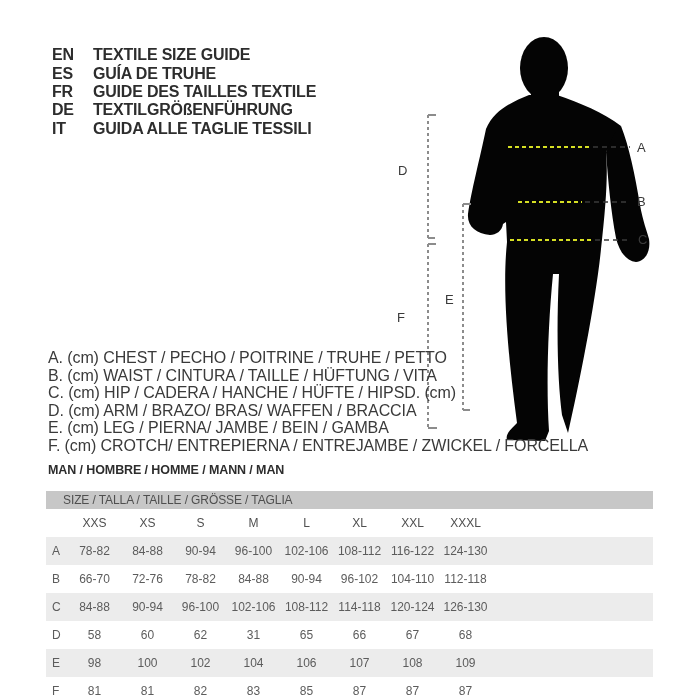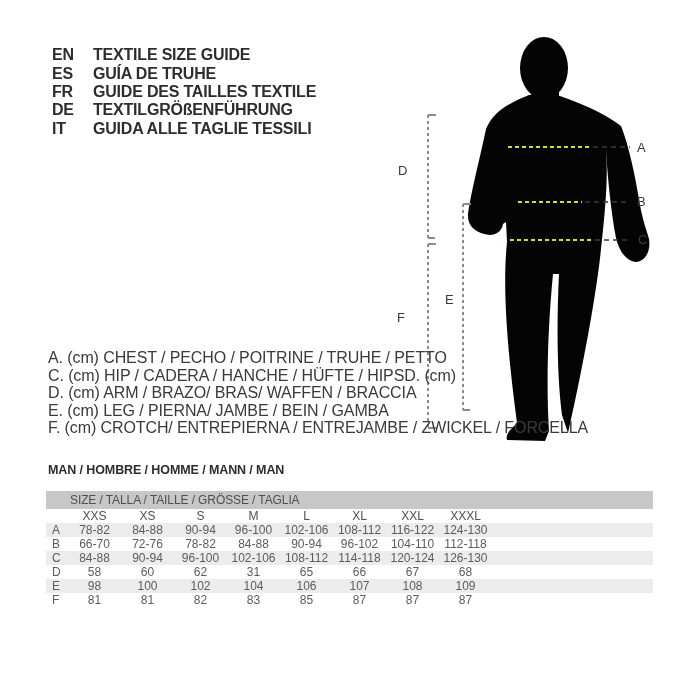--- a/index.html
+++ b/index.html
@@ -28,26 +28,26 @@
   }
   .man-line{
     position:absolute;left:48px;top:463px;
     font-size:12.5px;font-weight:700;color:#2d2d2d;letter-spacing:-0.1px;
     white-space:nowrap;
   }
   
   .size-table{position:absolute;left:46px;top:491px;width:607px;font-size:12px;}
   .size-header{
     height:18px;background:#c7c7c7;color:#4f4f4f;
-    display:flex;align-items:center;padding-left:24px;box-sizing:border-box;
+    display:flex;align-items:center;padding-left:17px;box-sizing:border-box;
     letter-spacing:-0.1px;
   }
   .tbl-row{
     display:grid;grid-template-columns:22px repeat(8,53px) 1fr;
-    height:14px;align-items:center;color:#5c5c5c;
+    height:28px;align-items:center;color:#5c5c5c;
   }
   .tbl-row.shade{background:#ececec;}
   .tbl-row .lbl{padding-left:6px;text-align:left;}
   .tbl-row .val{text-align:center;}
   .tbl-row.cols{color:#4f4f4f;}
 </style>
 </head>
 <body>
 
 <div class="lang-block">
@@ -129,20 +129,21 @@
   <g>
     <line x1="463" y1="204" x2="463" y2="410" stroke-width="2" stroke-dasharray="3 3" stroke="#8c8c8c"></line>
     <line x1="463" y1="204" x2="471" y2="204" stroke-width="2" stroke="#8c8c8c"></line>
     <line x1="463" y1="410" x2="470" y2="410" stroke-width="2" stroke="#8c8c8c"></line>
   </g>
   <text x="445" y="304">E</text>
 </svg>
 
 <div class="legend-block">
   <div>A. (cm) CHEST / PECHO / POITRINE / TRUHE / PETTO</div>
+  <div>B. (cm) WAIST / CINTURA / TAILLE / HÜFTUNG / VITA</div>
   <div>C. (cm) HIP / CADERA / HANCHE / HÜFTE / HIPSD. (cm)</div>
   <div>D. (cm) ARM / BRAZO/ BRAS/ WAFFEN / BRACCIA</div>
   <div>E. (cm) LEG / PIERNA/ JAMBE / BEIN / GAMBA</div>
   <div>F. (cm) CROTCH/ ENTREPIERNA / ENTREJAMBE / ZWICKEL / FORCELLA</div>
 </div>
 
 <div class="man-line">MAN / HOMBRE / HOMME / MANN / MAN</div>
 
 <div class="size-table">
   <div class="size-header">SIZE / TALLA / TAILLE / GRÖSSE / TAGLIA</div>

